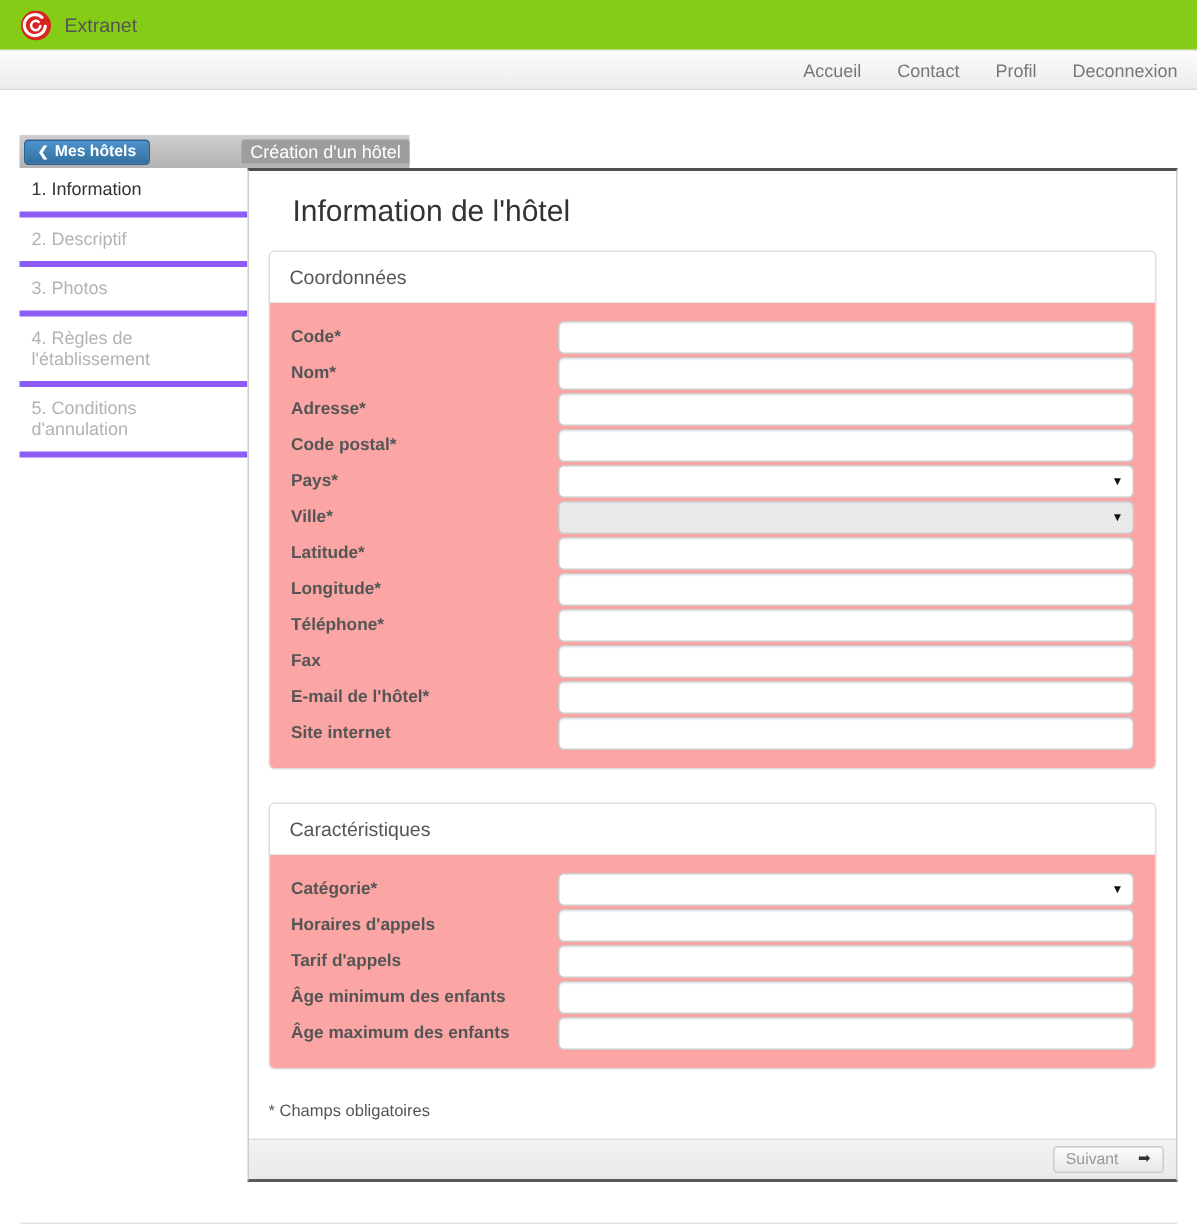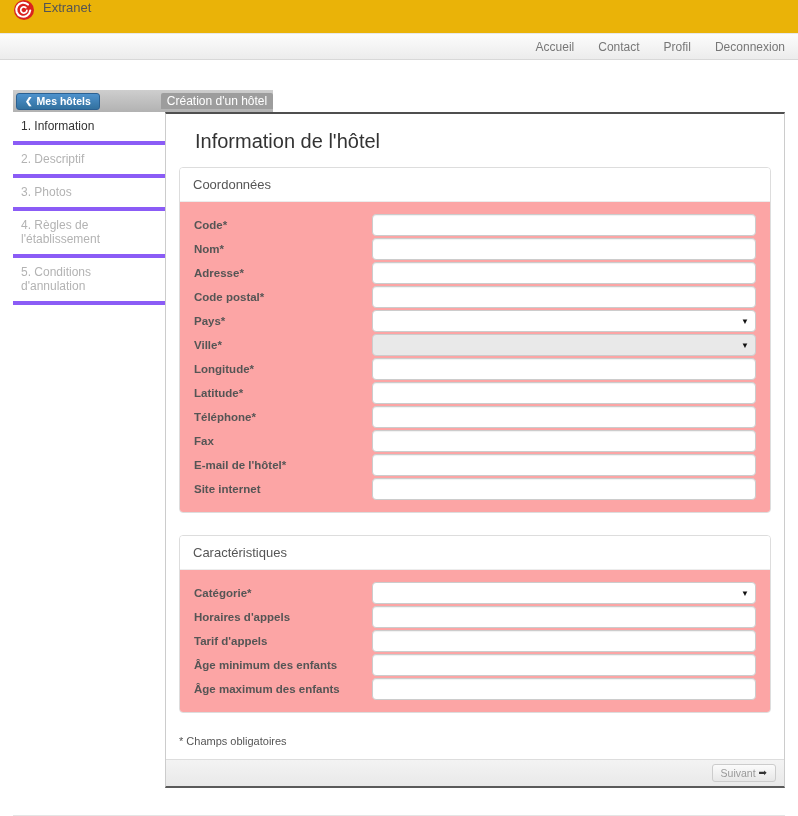--- a/index.html
+++ b/index.html
@@ -3,22 +3,22 @@
 <meta charset="utf-8">
 <title>Extranet</title>
 <style>
   * { box-sizing: border-box; }
   html,body { margin:0; padding:0; }
   body {
     width:798px; min-height:816px; background:#fff; color:#333;
     font-family:"Liberation Sans", sans-serif;
   }
   
-  .topbar { height:34px; display:flex; align-items:flex-start; padding:0 14px;
-            border-bottom:1px solid #e8e8e8; background:#eab308; }
+  .topbar { height:34px; display:flex; align-items:center; padding:0 14px;
+            border-bottom:1px solid #e8e8e8; background:#84cc16; }
   .brand { font-size:13px; color:#555; margin-left:9px; }
   
   .navbar { height:26px; display:flex; justify-content:flex-end; align-items:center;
             padding:0 13px; background:linear-gradient(#fcfcfc,#ececec);
             border-bottom:1px solid #d8d8d8; }
   .nav-link { font-size:12px; color:#777; text-decoration:none; padding:0 12px;text-align:center; }
   .nav-link:last-child { padding-right:0; }
   
   .page { padding:0 13px; }
   .tabrow { margin-top:30px; display:flex; }
@@ -58,21 +58,21 @@
                padding:0 20px 0 6px; font-family:inherit; font-size:12px; color:#333; }
   select.sel:disabled { background:#e9e9e9; opacity:1; }
   .caret { position:absolute; right:7px; top:50%; transform:translateY(-50%);
            font-size:8px; color:#111; pointer-events:none; }
   .required-note { font-size:11px; color:#555; margin:2px 0 12px; }
   .panel-footer { margin:0 -13px; background:linear-gradient(#f3f3f3,#e9e9e9);
                   border-top:1px solid #ddd; padding:4px 8px; display:flex;
                   justify-content:flex-end; }
   .next-btn { font-size:10.5px; color:#999; background:linear-gradient(#fbfbfb,#e7e7e7);
               border:1px solid #ccc; border-radius:3px; padding:2px 8px; cursor:pointer;
-              display:inline-flex; align-items:center; gap:3px; font-family:inherit; }
+              display:inline-flex; align-items:center; gap:13px; font-family:inherit; }
   .next-arrow { color:#333; font-size:10px; line-height:1; }
   
   .divider { border-top:1px solid #e5e5e5; margin-top:27px; }
 </style>
 </head>
 <body>
 
 <header class="topbar">
   <span style="display:inline-flex;">
     <svg width="20" height="20" viewBox="0 0 20 20" aria-hidden="true">
@@ -138,25 +138,25 @@
               </div>
               <div class="form-row">
                 <label class="form-label">Pays*</label>
                 <div class="select-wrap"><select class="sel"><option></option></select><span class="caret">▼</span></div>
               </div>
               <div class="form-row">
                 <label class="form-label">Ville*</label>
                 <div class="select-wrap"><select class="sel" disabled=""><option></option></select><span class="caret">▼</span></div>
               </div>
               <div class="form-row">
+                <label class="form-label">Latitude*</label>
+                <input type="text" class="text" style="">
+              </div>
+              <div class="form-row">
                 <label class="form-label">Longitude*</label>
-                <input type="text" class="text" style="">
-              </div>
-              <div class="form-row">
-                <label class="form-label">Latitude*</label>
                 <input type="text" class="text" style="">
               </div>
               <div class="form-row">
                 <label class="form-label">Téléphone*</label>
                 <input type="text" class="text" style="">
               </div>
               <div class="form-row">
                 <label class="form-label">Fax</label>
                 <input type="text" class="text" style="">
               </div>

